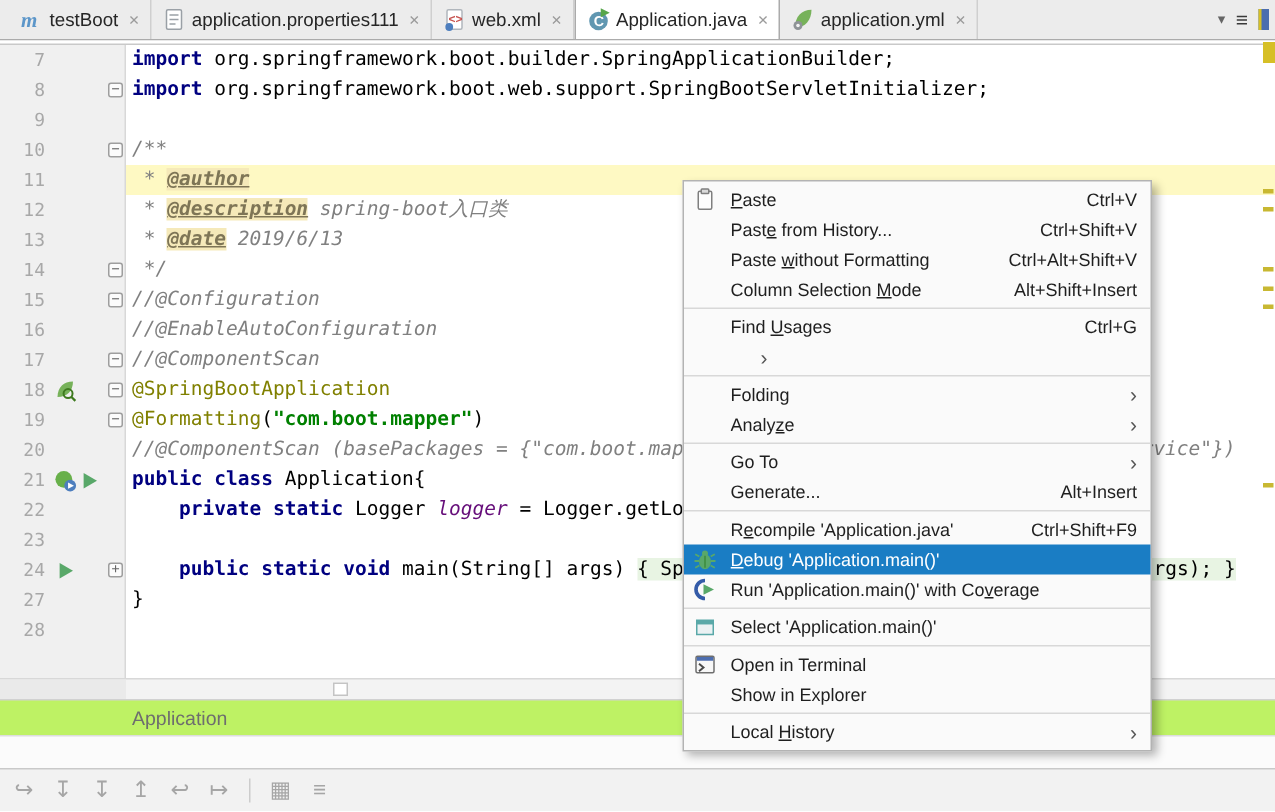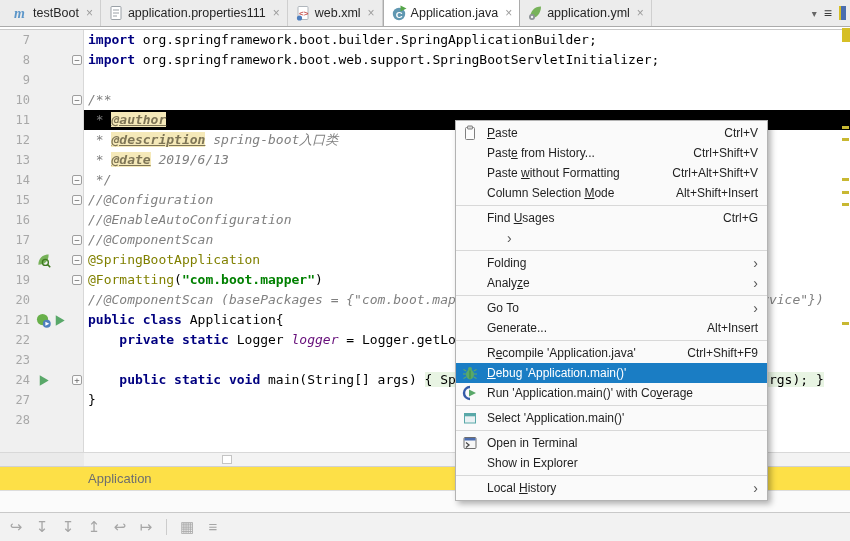--- a/index.html
+++ b/index.html
@@ -37,37 +37,37 @@
   .gut-num { width:34px; text-align:right; padding-right:4px; color:#A8A8A8; font-size:12px; }
   .gut-icons { width:36px; display:flex; align-items:center; gap:1px; padding-left:2px; }
   .g-ic { width:15px; height:15px; display:inline-block; }
   .g-ic svg { width:15px; height:15px; display:block; }
   .gut-fold { width:14px; display:flex; align-items:center; justify-content:center; }
   .fold-box {
     width:10px; height:10px; border:1px solid #9E9E9E; background:#FBFBFB; border-radius:2px;
     color:#666; font:9px/8px "DejaVu Sans Mono", monospace; text-align:center;
   }
   .code { flex:1; padding-left:4px; white-space:pre; overflow:hidden; }
-  .ed-line.caret .code { background:#000000; }
+  .ed-line.caret .code { background:#fef9c3; }
   .c-kw { color:#000080; font-weight:bold; }
   .c-pl { color:#000000; }
   .c-cm { color:#808080; font-style:italic; }
   .c-dt { color:#7E7556; font-style:italic; font-weight:bold; text-decoration:underline; background:#F5E9B9; }
   .c-an { color:#808000; }
   .c-st { color:#008000; font-weight:bold; }
   .c-fd { color:#660E7A; font-style:italic; }
   .c-fold { color:#000000; background:#E8F4E3; }
   
   .stripe-square { position:absolute; right:0; top:-2px; width:8px; height:14px; background:#D6BF26; }
   .stripe-mark { position:absolute; right:1px; width:7px; height:3px; background:#C8B832; }
   
   .hstrip { height:14px; background:#F3F3F3; border-top:1px solid #D8D8D8; position:relative; }
   .hstrip-gutter { position:absolute; left:0; top:0; bottom:0; width:84px; background:#EAEAEA; }
   .hthumb { position:absolute; left:222px; top:2px; width:10px; height:9px; background:#FFFFFF; border:1px solid #C4C4C4; }
-  .breadcrumb { height:24px; background:#fde047; border-top:1px solid #D1D1D1; display:flex; align-items:center; }
+  .breadcrumb { height:24px; background:#bef264; border-top:1px solid #D1D1D1; display:flex; align-items:center; }
   .breadcrumb .bc-item { margin-left:88px; font-size:13px; color:#6E6E6E; }
   .spacerband { height:22px; background:#FBFBFB; border-top:1px solid #DDDDDD; }
   .dbg-toolbar { height:29px; background:#F2F2F2; border-top:1px solid #C9C9C9; display:flex; align-items:center; padding-left:8px; gap:10px; }
   .tb-icon { width:16px; text-align:center; color:#A6A6A6; font-size:15px; line-height:16px; }
   .tb-sep { width:1px; height:16px; background:#CCCCCC; margin:0 2px; }
   
   .menu {
     position:absolute; left:455px; top:120px; width:313px; z-index:50;
     background:#FAFAFA; border:1px solid #B3B3B3; padding:2px 0;
     box-shadow:3px 3px 6px rgba(0,0,0,0.3); font-size:12px; color:#1F1F1F;

